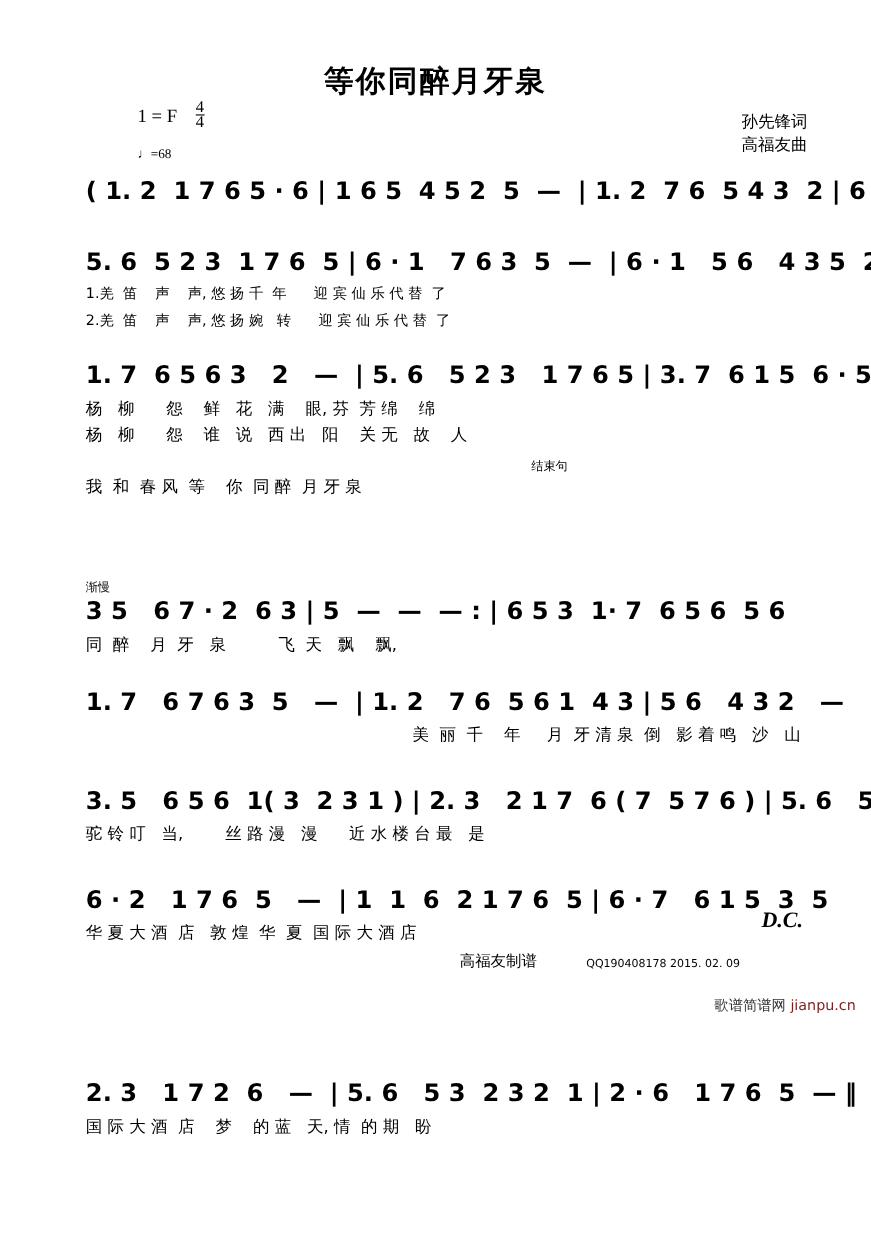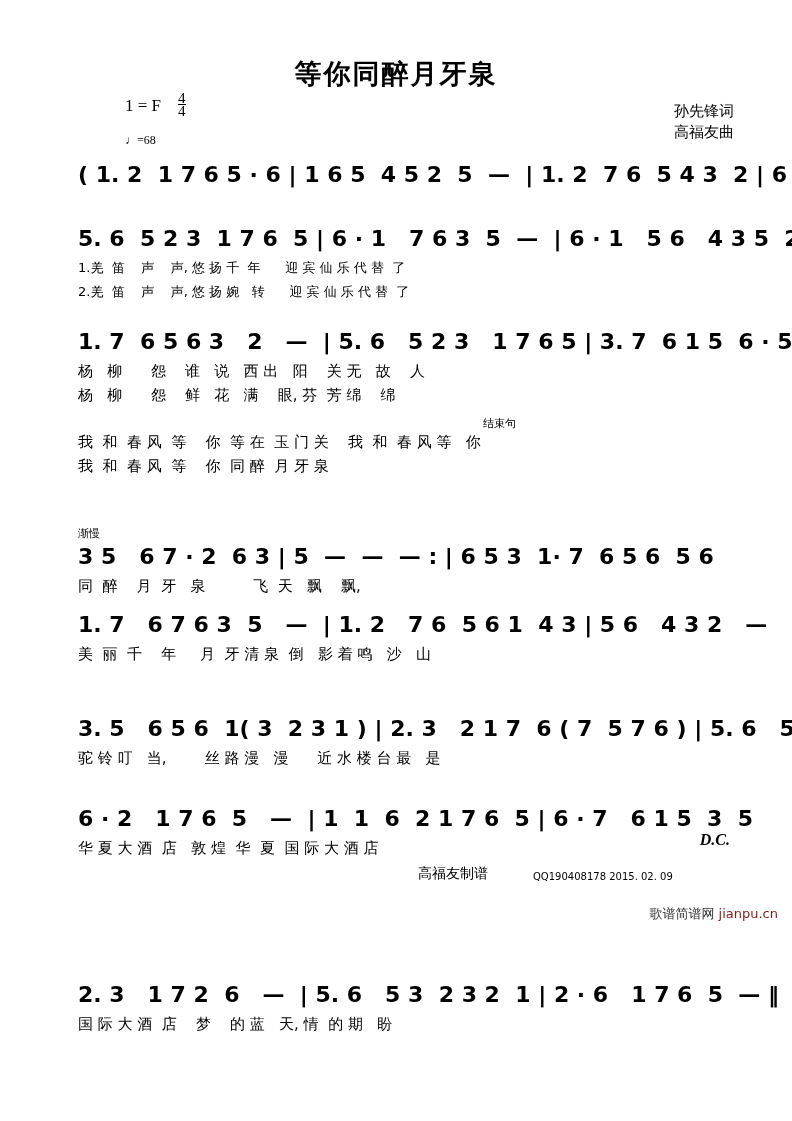--- a/index.html
+++ b/index.html
@@ -71,21 +71,21 @@
     font-size:14px;
   }
   .footer-code{
     position:absolute;bottom:53px;left:533px;
     font-family:"DejaVu Sans", sans-serif;
     font-size:10px;
   }
   .dc{
     position:absolute;bottom:86px;right:62px;
     font-family:"Liberation Serif", serif;
-    font-style:italic;font-weight:700;font-size:16px;
+    font-style:italic;font-weight:700;font-size:20px;
   }
   .watermark{
     position:absolute;bottom:12px;right:14px;
     font-family:"DejaVu Sans", sans-serif;
     font-size:13px;
     color:#333;
   }
   .watermark .red{color:#7f1d1d;}
 </style>
 </head>
@@ -114,37 +114,36 @@
   </div>
 
   <div class="system" style="top:222px;">
     <div class="notes">5. 6  5 2 3  1 7 6  5 | 6 · 1   7 6 3  5  —  | 6 · 1   5 6   4 3 5  2</div>
     <div class="lyrics idx">1.羌  笛    声    声, 悠 扬 千  年      迎 宾 仙 乐 代 替  了</div>
     <div class="lyrics idx">2.羌  笛    声    声, 悠 扬 婉   转      迎 宾 仙 乐 代 替  了</div>
   </div>
 
   <div class="system" style="top:325px;">
     <div class="notes">1. 7  6 5 6 3   2   —  | 5. 6   5 2 3   1 7 6 5 | 3. 7  6 1 5  6 · 5 6</div>
+    <div class="lyrics">杨   柳      怨    鲜   花   满    眼, 芬  芳 绵    绵</div>
     <div class="lyrics">杨   柳      怨    谁   说   西 出   阳    关 无   故    人</div>
-    <div class="lyrics">杨   柳      怨    鲜   花   满    眼, 芬  芳 绵    绵</div>
   </div>
 
   <div class="system" style="top:430px;">
     <div class="label" style="top:-14px;left:405px;">结束句</div>
-    <div class="lyrics">我  和  春 风  等    你  等 在  玉 门 关    我  和  春 风 等   你</div>
     <div class="lyrics">我  和  春 风  等    你  同 醉  月 牙 泉</div>
   </div>
 
   <div class="system" style="top:540px;">
     <div class="label" style="top:-14px;left:0px;">渐慢</div>
     <div class="notes">3 5   6 7 · 2  6 3 | 5  —  —  — : | 6 5 3  1· 7  6 5 6  5 6</div>
     <div class="lyrics">同  醉    月  牙   泉          飞  天   飘    飘,</div>
   </div>
 
-  <div class="system" style="top:608px;">
+  <div class="system" style="top:622px;text-align:right;">
     <div class="notes">1. 7   6 7 6 3  5   —  | 1. 2   7 6  5 6 1  4 3 | 5 6   4 3 2   —</div>
     <div class="lyrics">美  丽  千    年     月  牙 清 泉  倒   影 着 鸣   沙   山</div>
   </div>
 
   <div class="system" style="top:712px;">
     <div class="notes">3. 5   6 5 6  1( 3  2 3 1 ) | 2. 3   2 1 7  6 ( 7  5 7 6 ) | 5. 6   5 3  2 3 2  1. 7</div>
     <div class="lyrics">驼 铃 叮   当,        丝 路 漫   漫      近 水 楼 台 最   是</div>
   </div>
 
   <div class="system" style="top:802px;">

